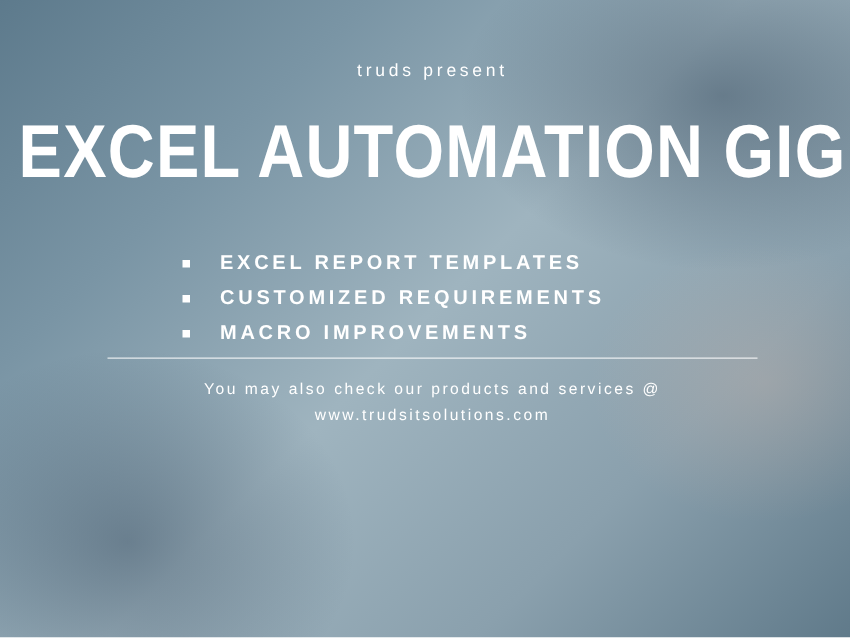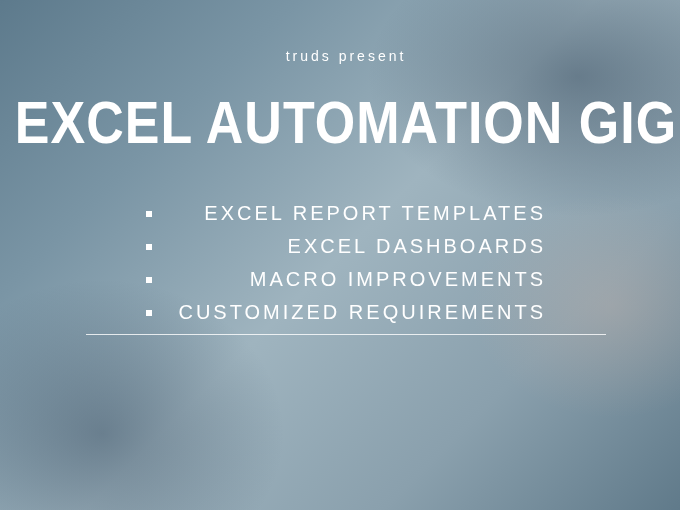--- a/index.html
+++ b/index.html
@@ -45,25 +45,25 @@
     align-items: center;
     margin-bottom: 10px;
     justify-content: flex-start;
   }
   .bullet {
     width: 6px; height: 6px; background: #fff; display: inline-block;
     margin-right: 24px;
     flex-shrink: 0;
   }
   .item-text {
-    font-size: 20px;
+    font-size: 16px;
     letter-spacing: 3px;
-    font-weight: 400;
+    font-weight: 700;
     text-transform: uppercase;
-    text-align: right;
+    text-align: left;
     flex: 1;
   }
   .list-wrap {
     width: 400px;
   }
   .divider {
     width: 520px;
     height: 1px;
     background: rgba(255,255,255,0.8);
     margin-bottom: 14px;
@@ -87,30 +87,30 @@
     <div class="title">EXCEL AUTOMATION GIG</div>
 
     <div class="list-wrap">
       <ul class="list">
         <li>
           <span class="bullet"></span>
           <span class="item-text">EXCEL REPORT TEMPLATES</span>
         </li>
         <li>
           <span class="bullet"></span>
-          <span class="item-text">EXCEL DASHBOARDS</span>
+          <span class="item-text">CUSTOMIZED REQUIREMENTS</span>
         </li>
         <li>
           <span class="bullet"></span>
           <span class="item-text">MACRO IMPROVEMENTS</span>
-        </li>
-        <li>
-          <span class="bullet"></span>
-          <span class="item-text">CUSTOMIZED REQUIREMENTS</span>
         </li>
       </ul>
     </div>
 
     <div class="divider"></div>
 
+    <div class="footer">
+      <div>You may also check our products and services @</div>
+      <div>www.trudsitsolutions.com</div>
+    </div>
 
   </div>
 </div>
 
 </body></html>

